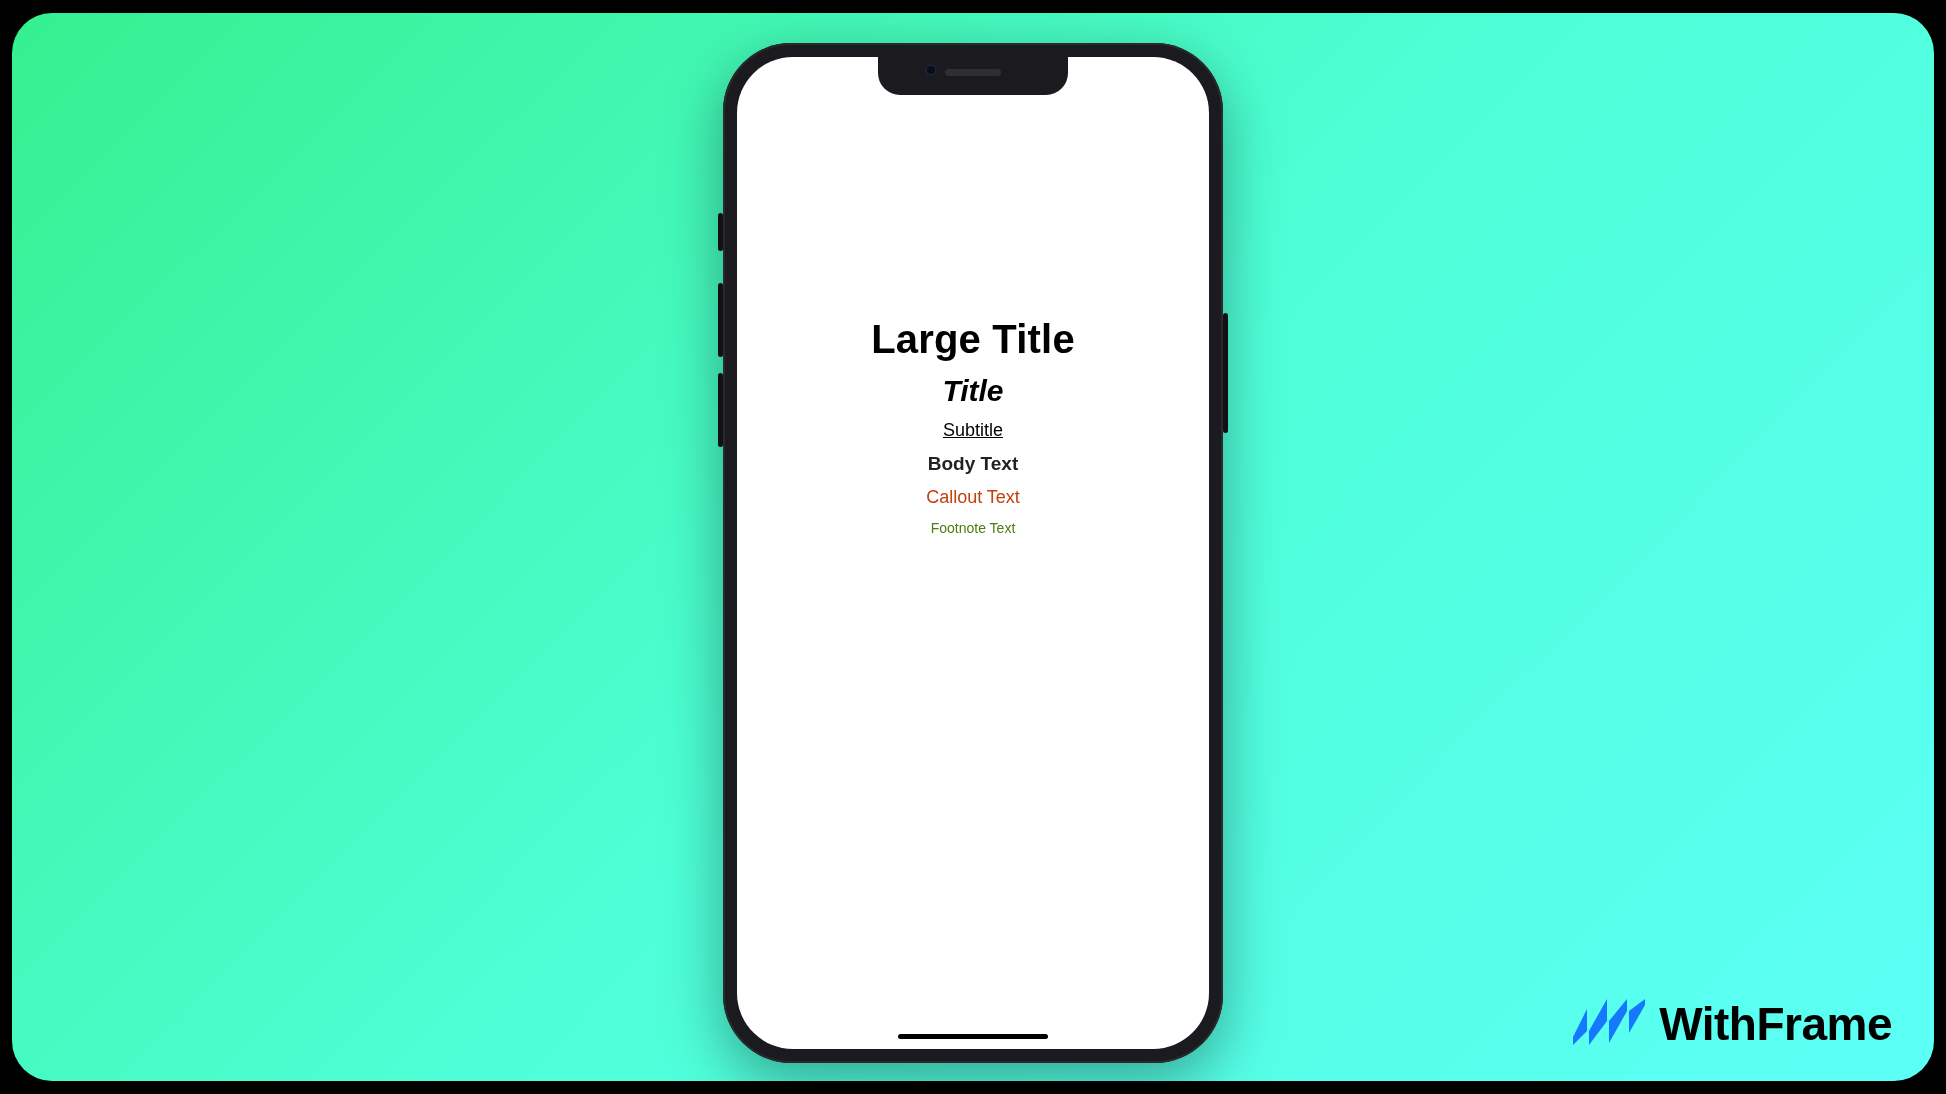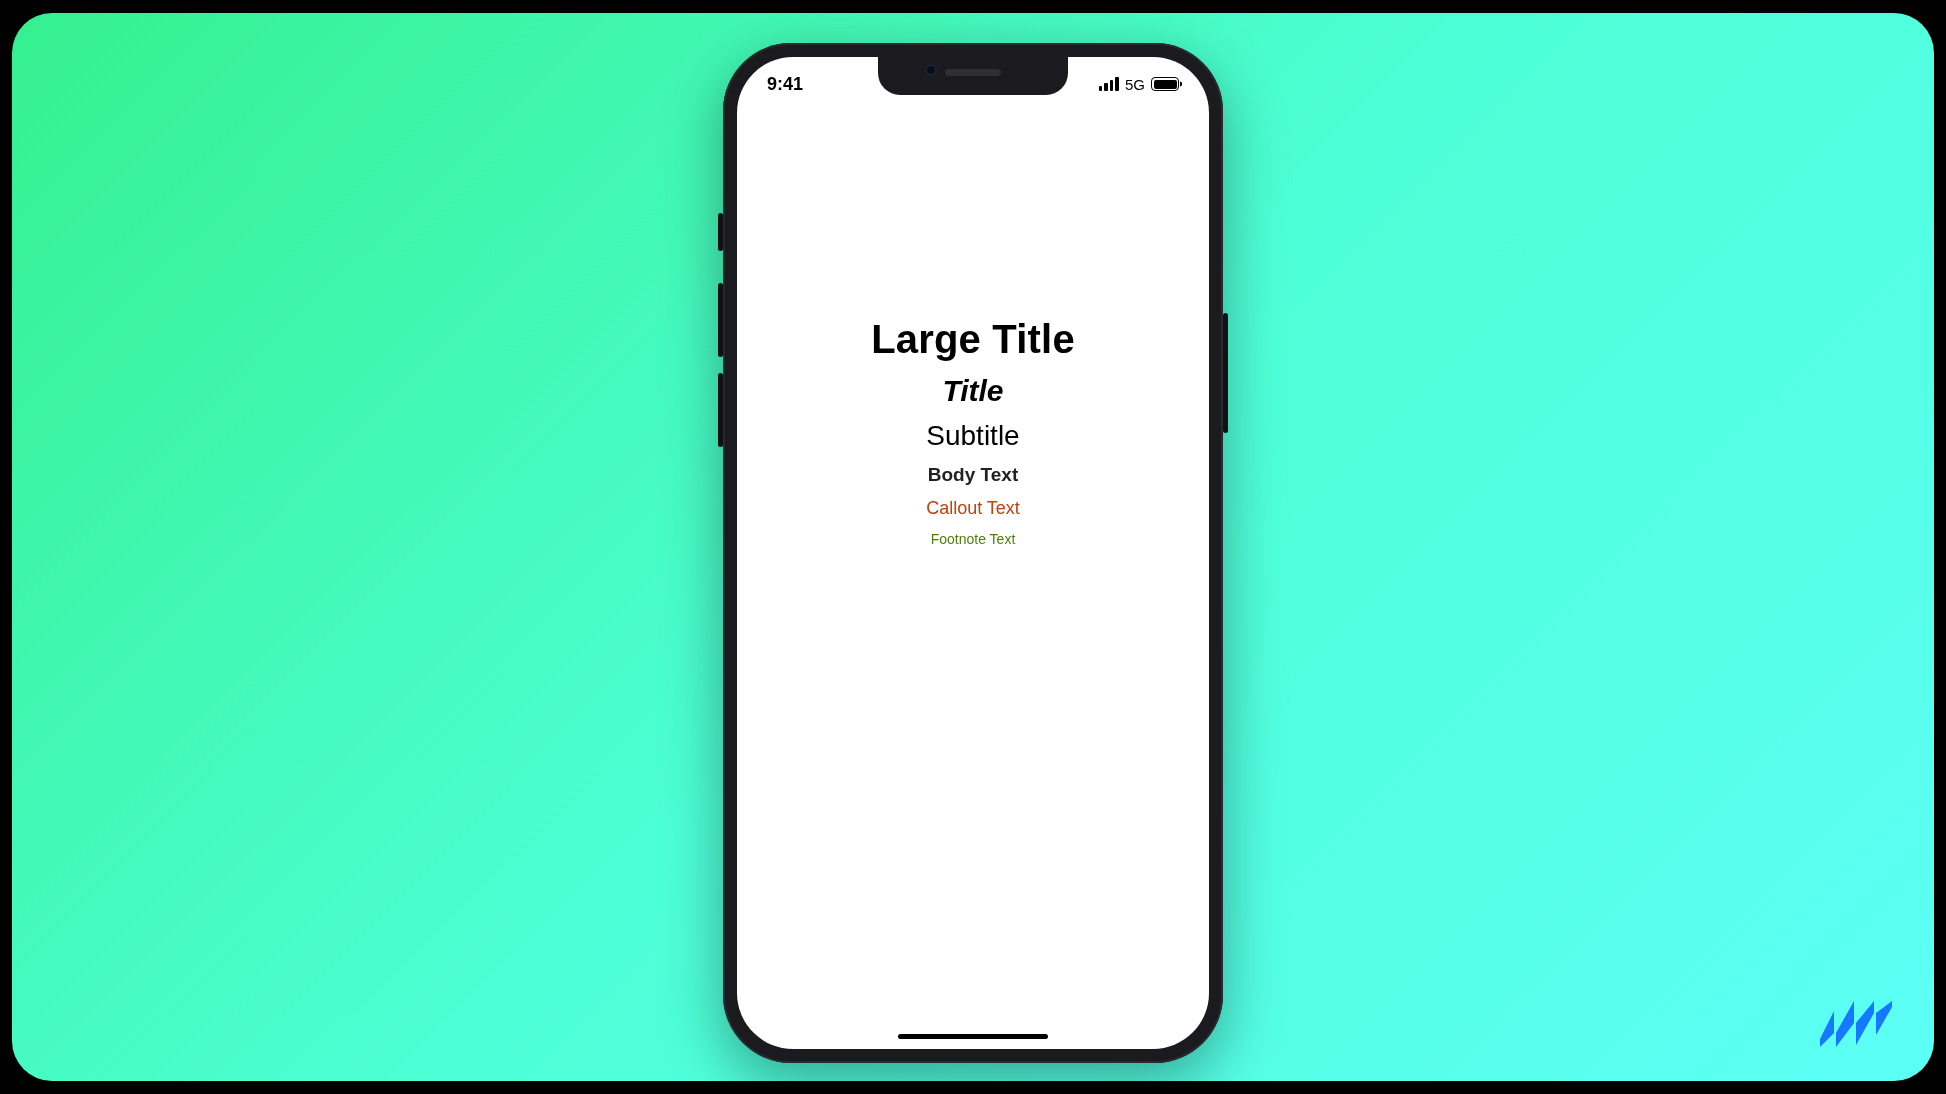--- a/index.html
+++ b/index.html
@@ -174,21 +174,21 @@
       top: 260px;
       left:0; right:0;
       display:flex;
       flex-direction:column;
       align-items:center;
       gap: 12px;
       color:#000;
     }
     .t-large  { font-size: 40px; font-weight:700; letter-spacing:0.2px; }
     .t-title  { font-size: 30px; font-weight:700;font-style:italic; }
-    .t-sub    { font-size: 28px; font-weight:500; }
+    .t-sub    { font-size: 18px; font-weight:500;text-decoration:underline; }
     .t-body   { font-size: 19px; font-weight:700; color:#222;}
     .t-call   { font-size: 18px; font-weight:400; color:#c2410c;}
     .t-foot   { font-size: 14px; font-weight:400; color:#4d7c0f;}
 
     
     .brand {
       position:absolute;
       right: 42px;
       bottom: 30px;
       display:flex;
@@ -215,37 +215,20 @@
       <div class="btn-side btn-voldn"></div>
       <div class="btn-side btn-power"></div>
 
       <div class="screen">
 
         <div class="notch">
           <div class="speaker"></div>
           <div class="cam"></div>
         </div>
 
-        <div class="statusbar">
-          <div class="left">
-            <span>9:41</span>
-          </div>
-          <div class="right">
-            <span class="signal">
-              <i></i>
-                <i></i>
-                <i></i>
-                <i></i>
-            </span>
-            <span class="nettype">5G</span>
-            <span class="battery">
-              <span class="fill"></span>
-            </span>
-          </div>
-        </div>
 
         <div class="content">
           <div class="t-large">Large Title</div>
           <div class="t-title">Title</div>
           <div class="t-sub">Subtitle</div>
           <div class="t-body">Body Text</div>
           <div class="t-call">Callout Text</div>
           <div class="t-foot">Footnote Text</div>
         </div>
 
@@ -257,16 +240,17 @@
       <span class="brand-logo">
         <svg width="72" height="50" viewBox="0 0 72 50">
           <g fill="#1677ff">
             <polygon points="0,38 14,10 14,32 0,46"></polygon>
             <polygon points="16,32 34,0 34,22 16,46"></polygon>
             <polygon points="36,22 36,44 54,12 54,0"></polygon>
             <polygon points="56,12 56,34 72,6 72,0"></polygon>
           </g>
         </svg>
       </span>
+      <span class="brand-text">WithFrame</span>
     </div>
 
   </div>
 </div>
 
 </body></html>

